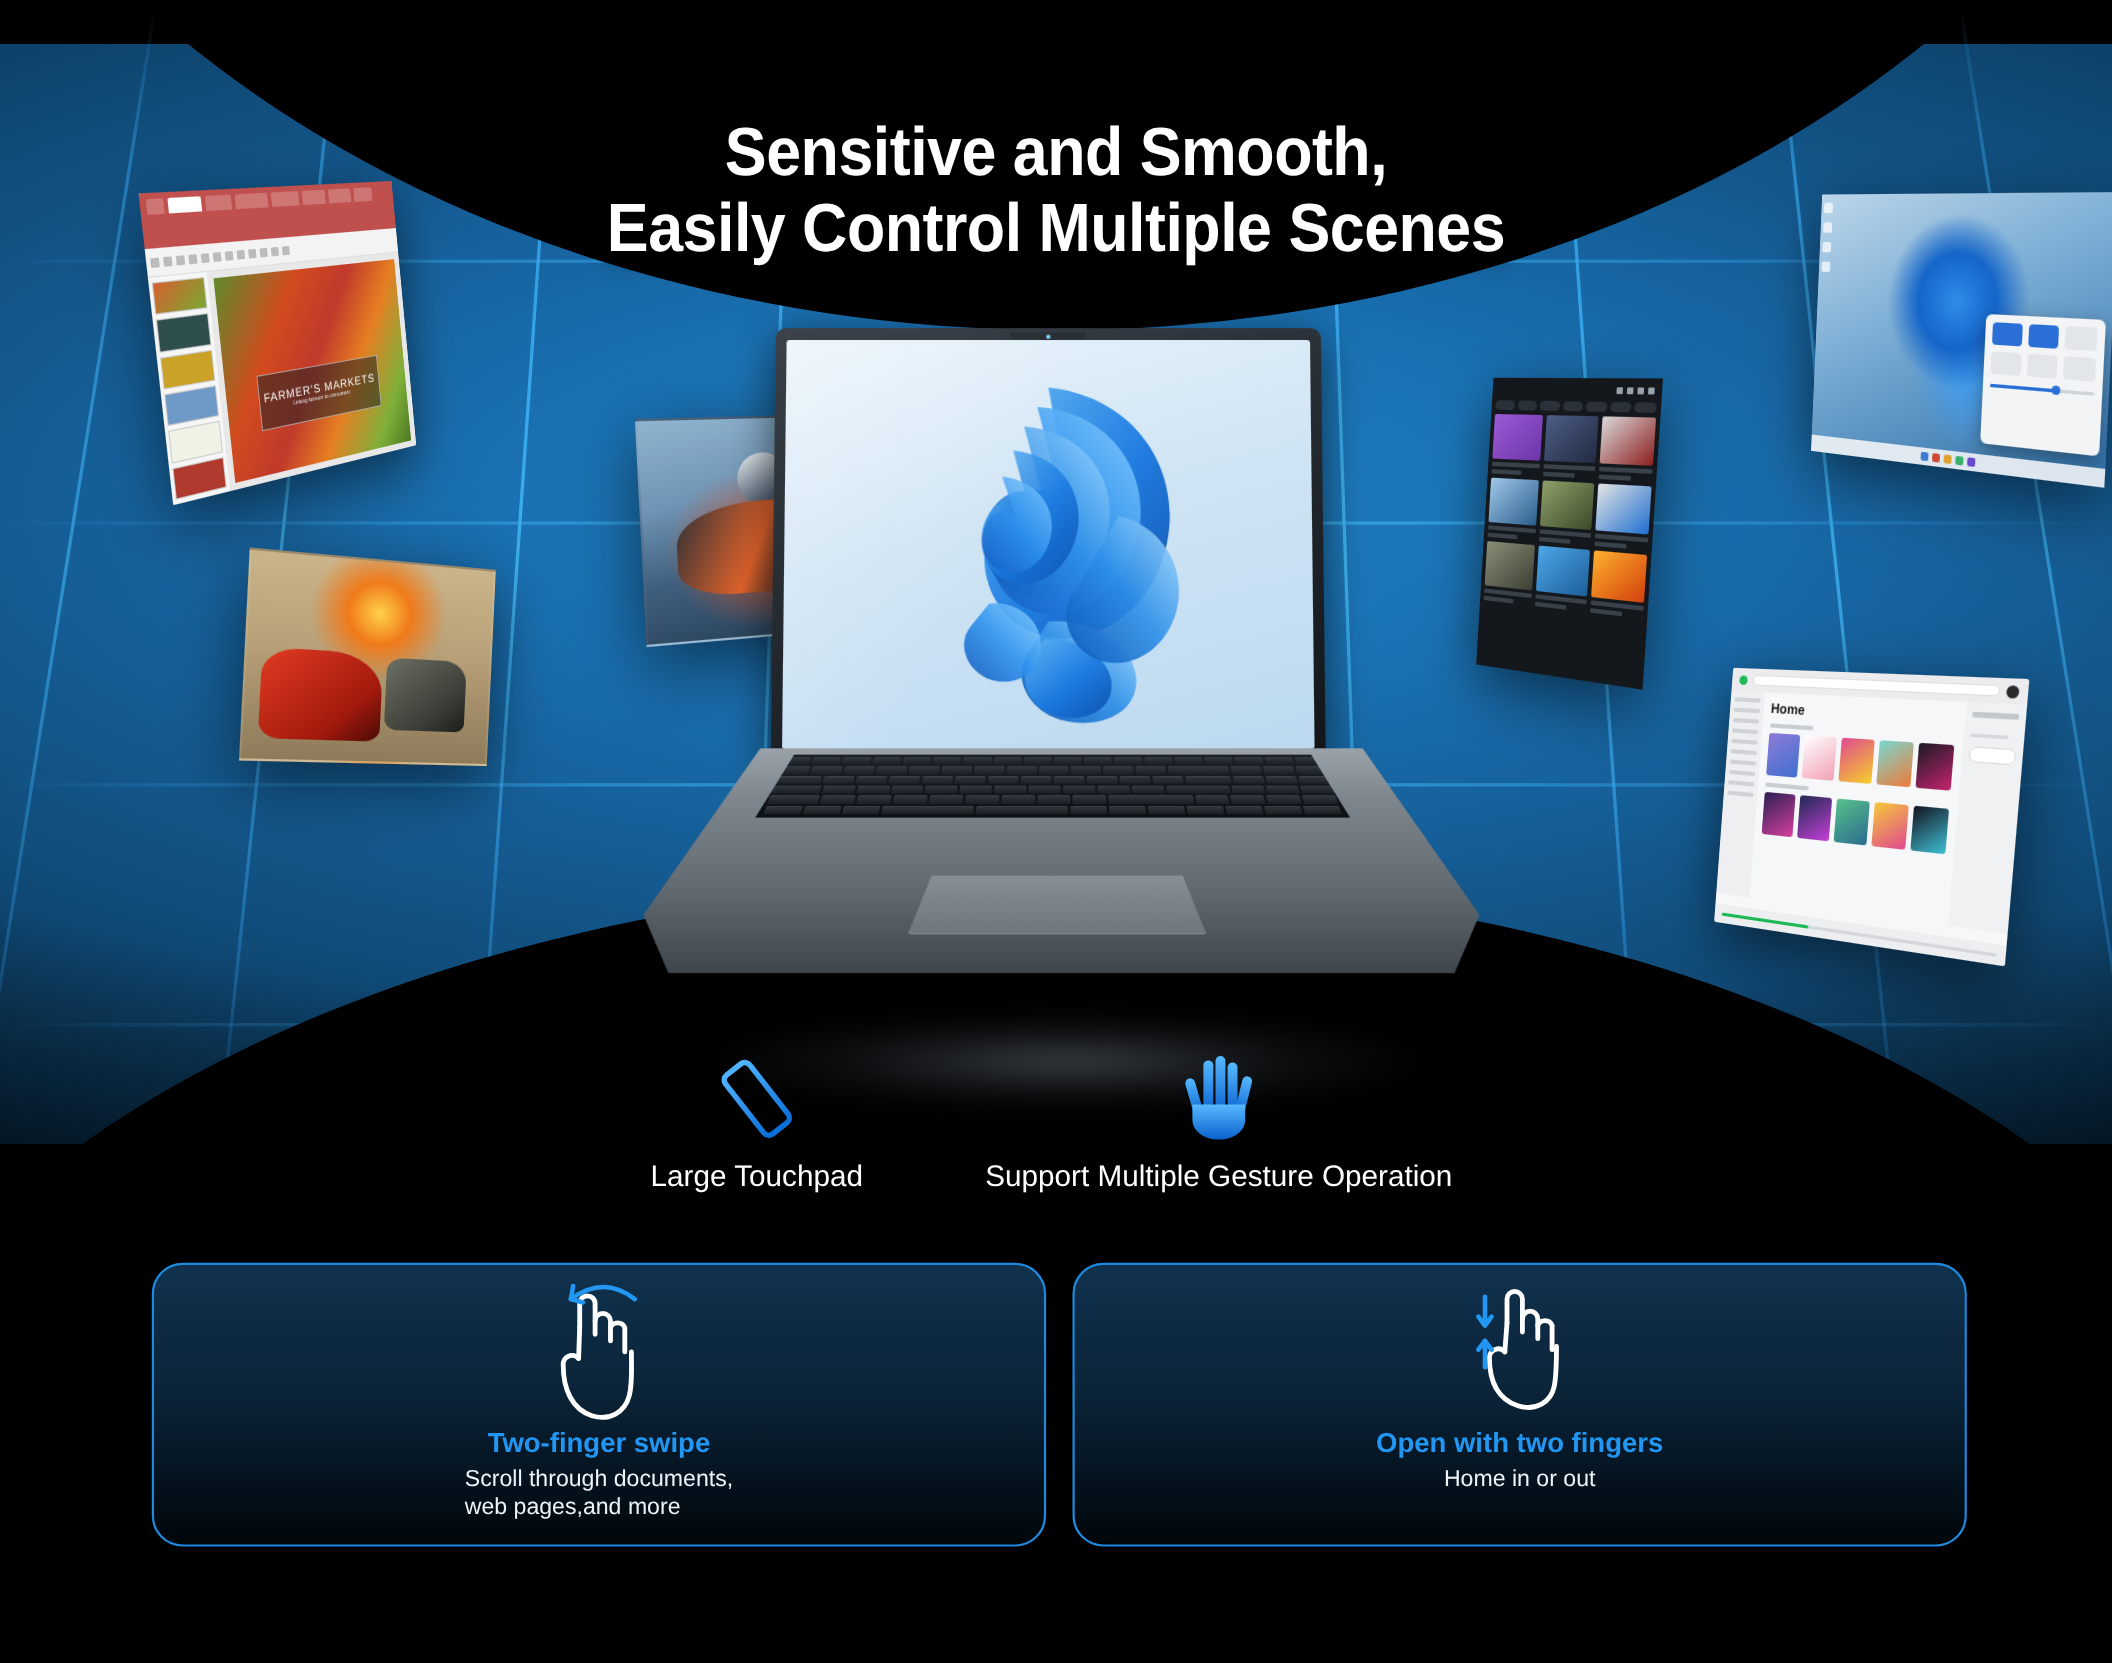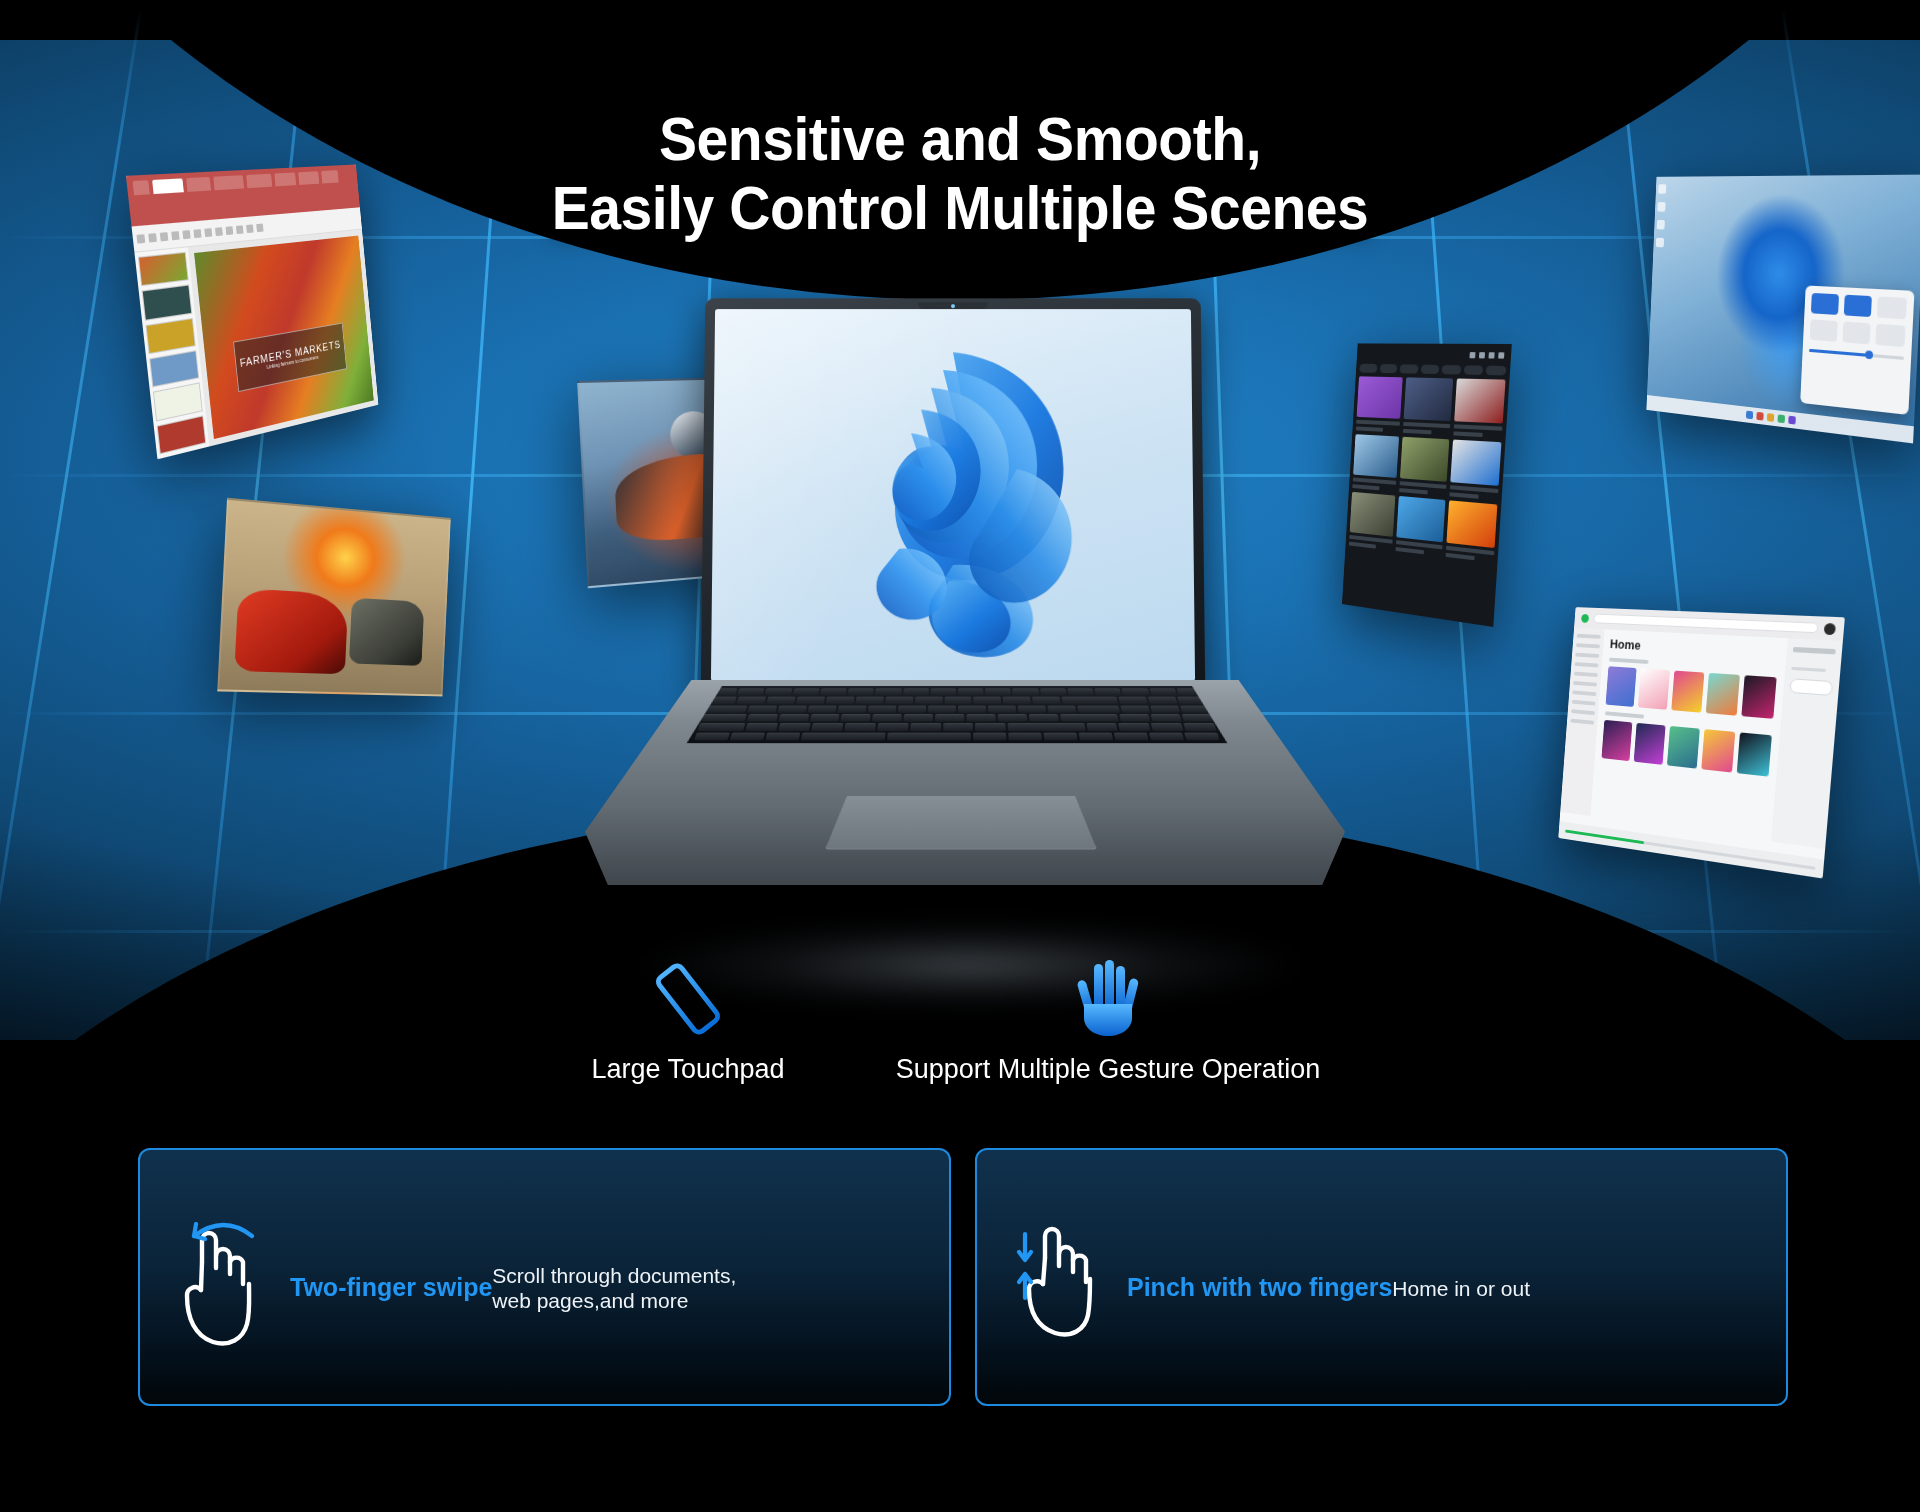--- a/index.html
+++ b/index.html
@@ -293,24 +293,24 @@
   .cap .lb{ font-size:27px; margin-top:16px; white-space:nowrap; }
   .cap-touchpad{ left:568px; width:240px; }
   .cap-gesture{ left:838px; width:540px; }
 
   
   .cards{
     position:absolute; left:138px; top:1148px; width:1650px; height:258px;
     display:flex; gap:24px; z-index:45;
   }
   .card{
-    flex:1; border:2px solid #1d8ae0; border-radius:12px;
+    flex:1; border:2px solid #1d8ae0; border-radius:28px;
     background:linear-gradient(180deg,#10314d 0%,#0b2439 45%,#04121e 78%,#010609 100%);
-    display:flex; align-items:center;
-    padding:32px 10px 14px;
+    display:flex; flex-direction:column; align-items:center;
+    padding:16px 10px 14px;
   }
   .card .hand{ height:130px; display:flex; align-items:center; justify-content:center;}
   .card .title{ color:#2196f3; font-size:25px; font-weight:bold; margin-top:2px; }
   .card .desc{ color:#eef3f8; font-size:21px; line-height:1.18; margin-top:6px; text-align:left; white-space:pre-line;}
 </style>
 </head>
 <body>
 
 <div id="stage">
 
@@ -763,20 +763,20 @@
             <path d="M86 38 a7 7 0 0 1 13 0 V60"></path>
             <path d="M58 36 l-2 26"></path>
             <path d="M56 62 a8 8 0 0 0 -14 5 c0 22 8 38 26 44 c16 5 30 -3 33 -18 c2 -11 2 -23 2 -36"></path>
           </g>
           <g fill="none" stroke="#2196f3" stroke-width="4.2" stroke-linecap="round" stroke-linejoin="round">
             <path d="M38 12 V38 M38 38 l-6 -8 M38 38 l6 -8"></path>
             <path d="M38 76 V52 M38 52 l-6 8 M38 52 l6 8"></path>
           </g>
         </svg>
       </div>
-      <div class="title">Pinch with two fingers</div>
+      <div class="title">Open with two fingers</div>
       <div class="desc">Home in or out</div>
     </div>
 
 
 
   </div>
 </div>
 
 </body></html>

